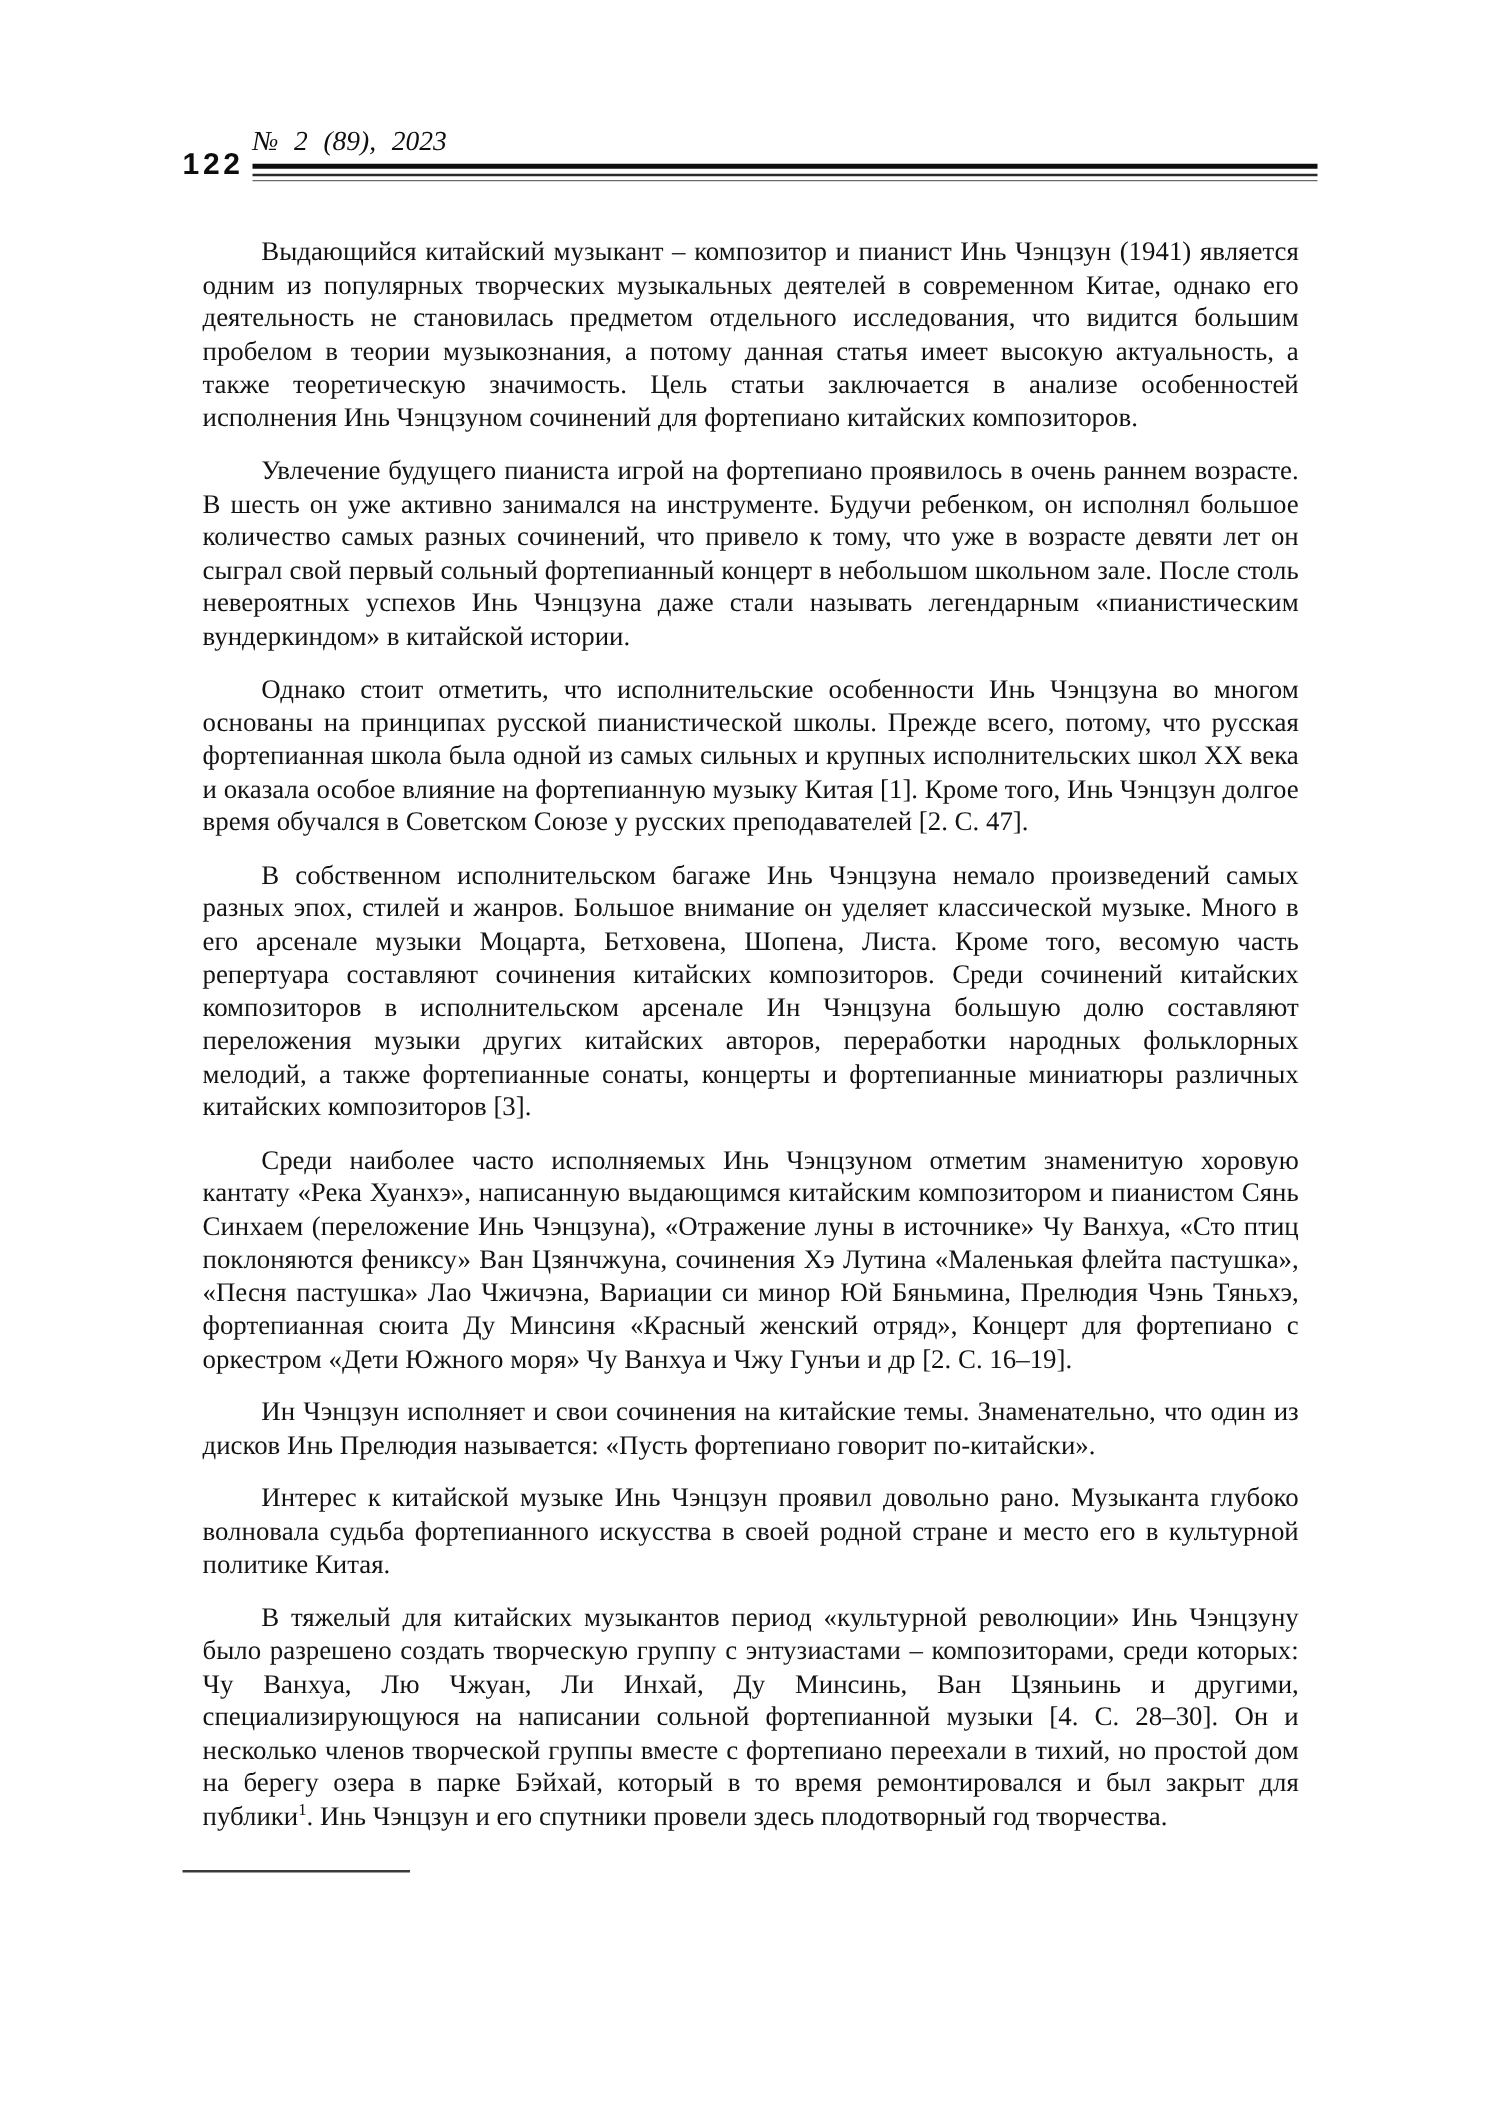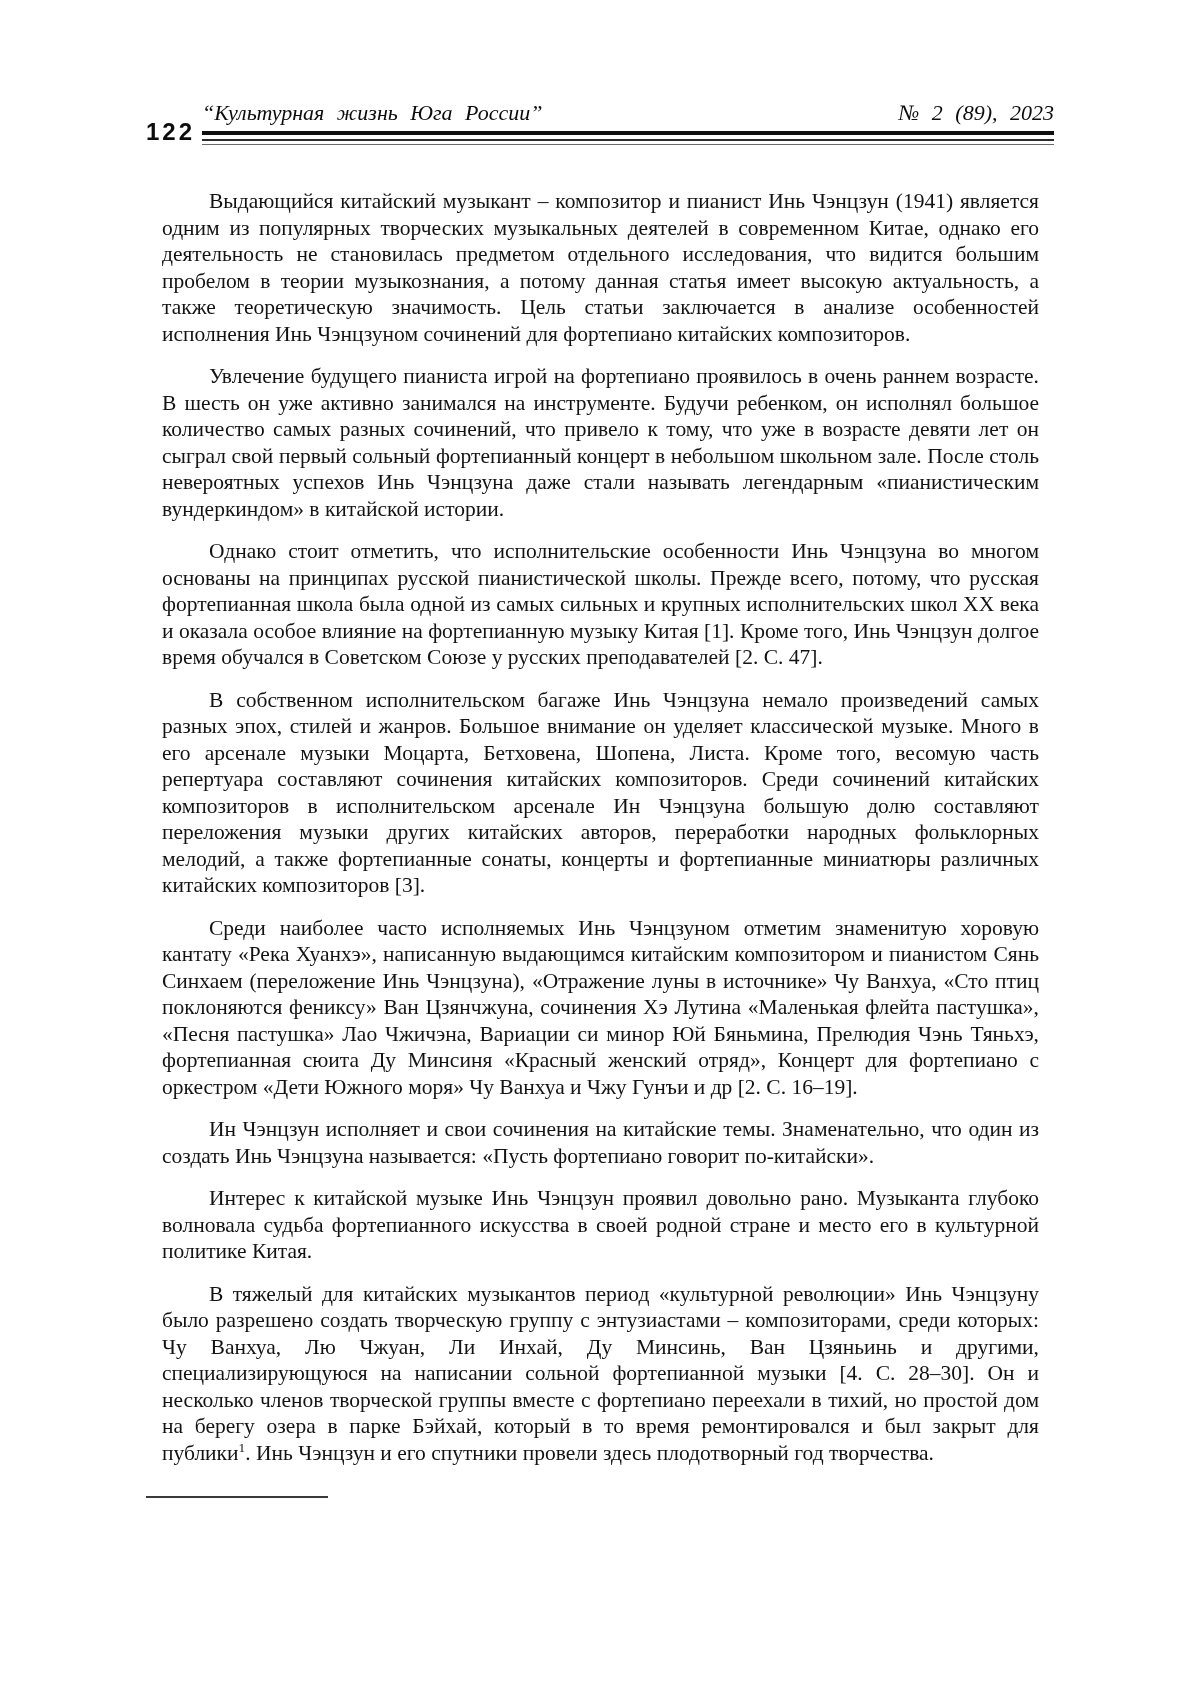--- a/index.html
+++ b/index.html
@@ -93,35 +93,34 @@
   }
 </style>
 </head>
 <body>
 
 <div class="page">
 
   <div class="pagenum">122</div>
 
   <div class="head-line">
-    <span class="jtitle">“Культурная жизнь Юга России”</span>
     <span class="issue">№ 2 (89), 2023</span>
   </div>
 
   <div class="rule rule-thick"></div>
   <div class="rule rule-mid"></div>
   <div class="rule rule-thin"></div>
 
   <div class="body-text">
     <p>Выдающийся китайский музыкант – композитор и пианист Инь Чэнцзун (1941) является одним из популярных творческих музыкальных деятелей в современном Китае, однако его деятельность не становилась предметом отдельного исследования, что видится большим пробелом в теории музыкознания, а потому данная статья имеет высокую актуальность, а также теоретическую значимость. Цель статьи заключается в анализе особенностей исполнения Инь Чэнцзуном сочинений для фортепиано китайских композиторов.</p>
     <p>Увлечение будущего пианиста игрой на фортепиано проявилось в очень раннем возрасте. В шесть он уже активно занимался на инструменте. Будучи ребенком, он исполнял большое количество самых разных сочинений, что привело к тому, что уже в возрасте девяти лет он сыграл свой первый сольный фортепианный концерт в небольшом школьном зале. После столь невероятных успехов Инь Чэнцзуна даже стали называть легендарным «пианистическим вундеркиндом» в китайской истории.</p>
     <p>Однако стоит отметить, что исполнительские особенности Инь Чэнцзуна во многом основаны на принципах русской пианистической школы. Прежде всего, потому, что русская фортепианная школа была одной из самых сильных и крупных исполнительских школ XX века и оказала особое влияние на фортепианную музыку Китая [1]. Кроме того, Инь Чэнцзун долгое время обучался в Советском Союзе у русских преподавателей [2. С. 47].</p>
     <p>В собственном исполнительском багаже Инь Чэнцзуна немало произведений самых разных эпох, стилей и жанров. Большое внимание он уделяет классической музыке. Много в его арсенале музыки Моцарта, Бетховена, Шопена, Листа. Кроме того, весомую часть репертуара составляют сочинения китайских композиторов. Среди сочинений китайских композиторов в исполнительском арсенале Ин Чэнцзуна большую долю составляют переложения музыки других китайских авторов, переработки народных фольклорных мелодий, а также фортепианные сонаты, концерты и фортепианные миниатюры различных китайских композиторов [3].</p>
     <p>Среди наиболее часто исполняемых Инь Чэнцзуном отметим знаменитую хоровую кантату «Река Хуанхэ», написанную выдающимся китайским композитором и пианистом Сянь Синхаем (переложение Инь Чэнцзуна), «Отражение луны в источнике» Чу Ванхуа, «Сто птиц поклоняются фениксу» Ван Цзянчжуна, сочинения Хэ Лутина «Маленькая флейта пастушка», «Песня пастушка» Лао Чжичэна, Вариации си минор Юй Бяньмина, Прелюдия Чэнь Тяньхэ, фортепианная сюита Ду Минсиня «Красный женский отряд», Концерт для фортепиано с оркестром «Дети Южного моря» Чу Ванхуа и Чжу Гунъи и др [2. С. 16–19].</p>
-    <p>Ин Чэнцзун исполняет и свои сочинения на китайские темы. Знаменательно, что один из создать Инь Чэнцзуна называется: «Пусть фортепиано говорит по-китайски».</p>
+    <p>Ин Чэнцзун исполняет и свои сочинения на китайские темы. Знаменательно, что один из дисков Инь Прелюдия называется: «Пусть фортепиано говорит по-китайски».</p>
     <p>Интерес к китайской музыке Инь Чэнцзун проявил довольно рано. Музыканта глубоко волновала судьба фортепианного искусства в своей родной стране и место его в культурной политике Китая.</p>
     <p><span>В тяжелый для китайских музыкантов период «культурной революции» Инь Чэнцзуну было разрешено создать творческую группу с энтузиастами – композиторами, среди которых: Чу Ванхуа, Лю Чжуан, Ли Инхай, Ду Минсинь, Ван Цзяньинь и другими, специализирующуюся на написании сольной фортепианной музыки [4. С. 28–30]. Он и несколько членов творческой группы вместе с фортепиано переехали в тихий, но простой дом на берегу озера в парке Бэйхай, который в то время ремонтировался и был закрыт для публики</span><sup class="note-ref">1</sup><span>. Инь Чэнцзун и его спутники провели здесь плодотворный год творчества.</span></p>
   </div>
 
   <div class="footnote-sep"></div>
 
 
 </div>
 
 </body></html>

